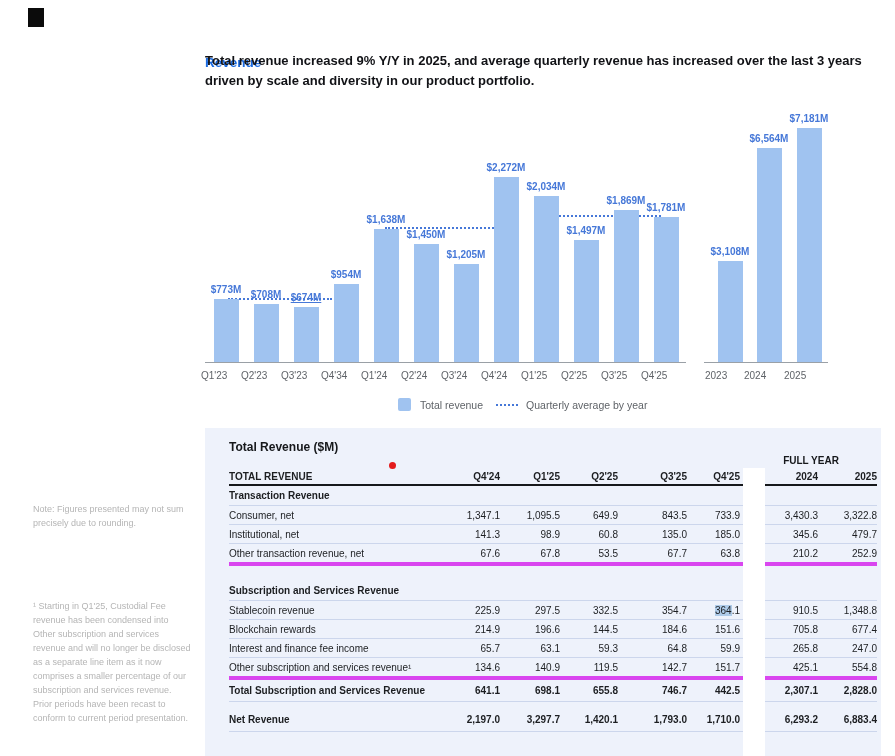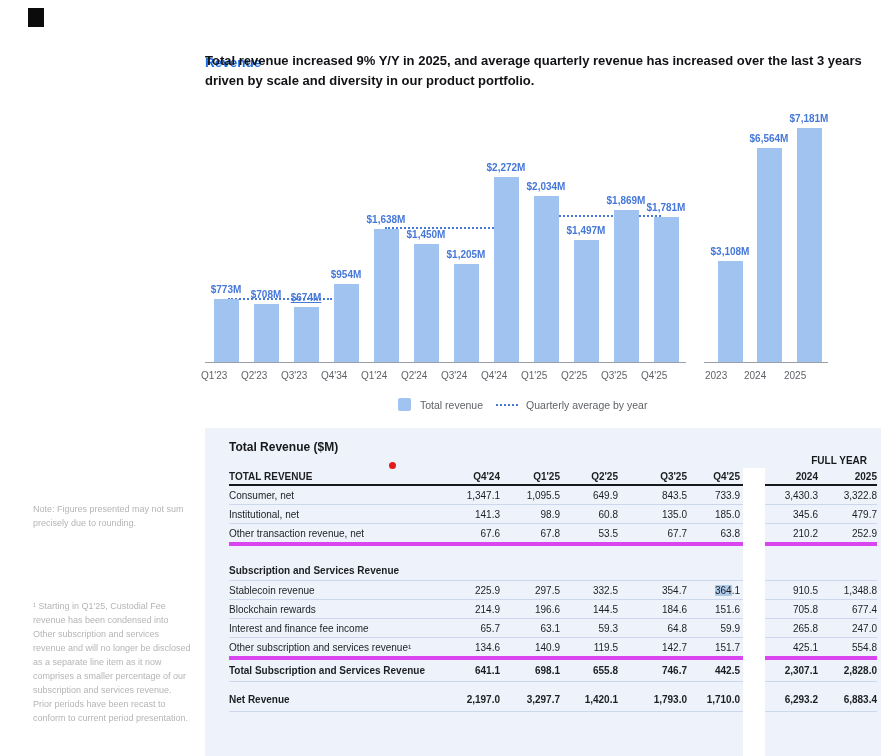--- a/index.html
+++ b/index.html
@@ -30,21 +30,21 @@
   
   .note { position:absolute; left:33px; width:160px; font-size:9px; line-height:14px; color:#b5b5b5; }
   .note-1 { top:502px; width:156px; }
   .note-2 { top:599px; }
 
   
   .panel { position:absolute; left:205px; top:428px; width:676px; height:328px; background:#eef2fb; }
   .panel-title { position:absolute; left:24px; top:12px; font-size:12px; font-weight:bold; color:#16181b; }
   .red-dot { position:absolute; left:184px; top:34px; width:7px; height:7px; border-radius:50%;
              background:#e31b1c; }
-  .full-year { position:absolute; left:550px; top:27px; width:112px; text-align:right;
+  .full-year { position:absolute; left:550px; top:27px; width:112px; text-align:center;
                font-size:10px; font-weight:bold; color:#16181b; }
   .tbl { position:absolute; left:24px; top:40px; width:648px; font-size:10px; color:#1c1e21; }
   .trow { display:grid; grid-template-columns:231px 40px 60px 58px 69px 53px 25px 53px 59px;
           align-items:center; }
   .trow .num { text-align:right; }
   .hdr { height:16px; border-bottom:2px solid #16181b; font-weight:bold; }
   .section-row { height:19px; line-height:19px; border-bottom:1px solid #ccd6ec; font-weight:bold; }
   .data-row { height:18px; border-bottom:1px solid #ccd6ec; }
   .data-row.pre-total { border-bottom:4px solid #d946ef; }
   .total-row { height:21px; font-weight:bold; }
@@ -136,20 +136,21 @@
           <div>TOTAL REVENUE</div>
           <div class="num">Q4'24</div>
           <div class="num">Q1'25</div>
           <div class="num">Q2'25</div>
           <div class="num">Q3'25</div>
           <div class="num">Q4'25</div>
           <div></div>
           <div class="num">2024</div>
           <div class="num">2025</div>
         </div>
+        <div class="section-row">Transaction Revenue</div>
         <div class="trow data-row">
           <div>Consumer, net</div>
           <div class="num">1,347.1</div>
           <div class="num">1,095.5</div>
           <div class="num">649.9</div>
           <div class="num">843.5</div>
           <div class="num">733.9</div>
           <div></div>
           <div class="num">3,430.3</div>
           <div class="num">3,322.8</div>

